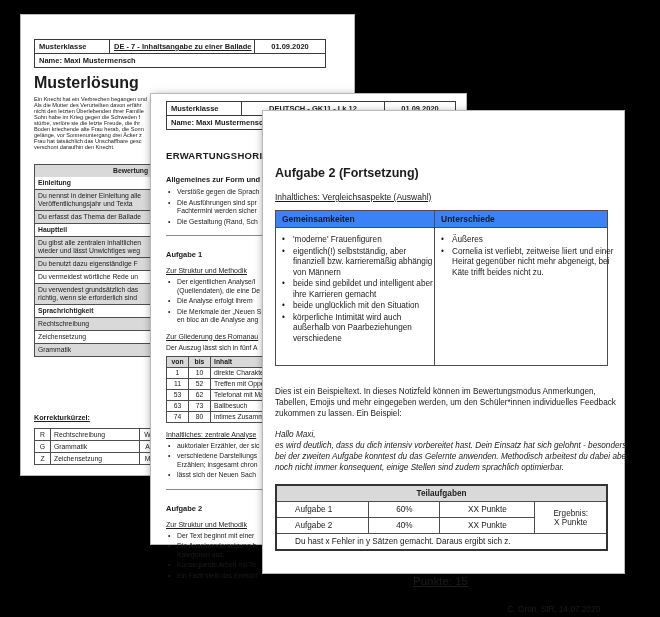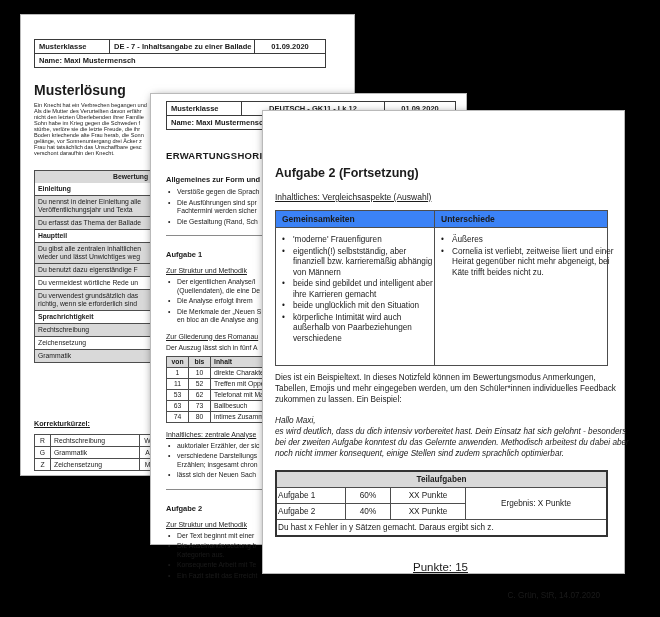--- a/index.html
+++ b/index.html
@@ -10,25 +10,25 @@
   .page.back{left:20px;top:14px;width:335px;height:462px;padding:24px 13px 0 13px;z-index:1;}
   .page.mid{left:150px;top:93px;width:317px;height:452px;padding:7px 15px 0 15px;z-index:2;}
   .page.front{left:262px;top:110px;width:363px;height:464px;padding:55px 18px 0 12px;z-index:3;}
 
   
   table.hdr{border-collapse:collapse;table-layout:fixed;}
   table.hdr td{border:1px solid #3a3a3a;font-size:7.5px;font-weight:bold;padding:2px 4px;
     white-space:nowrap;overflow:hidden;height:9px;}
   .back .hdr{width:292px;}
   .mid  .hdr{width:290px;}
-  td.hc{text-align:center;}
+  td.hc{text-align:center;text-decoration:underline;}
   td.hl{width:66px;}
   td.hd{width:62px;text-align:center;}
 
-  h2.doc-title{font-size:14px;margin:14px 0 4px 0;}
+  h2.doc-title{font-size:16px;margin:6px 0 4px 0;}
   .tiny p, .tl{white-space:nowrap;}
   #back-paragraph{margin-top:2px;}
   #back-paragraph .tl{font-size:5.6px;line-height:6px;color:#222;}
 
   
   .bew{width:292px;border:1px solid #4d4d4d;margin-top:14px;}
   .bew-row{border-top:1px solid #4d4d4d;padding:2px 3px;font-size:6.8px;line-height:8px;overflow:hidden;}
   .bew-row:first-child{border-top:none;}
   .bew-head{background:#d9d9d9;font-weight:bold;padding-left:78px;}
   .bew-row.section{font-weight:bold;}
@@ -59,24 +59,24 @@
   
   .front h1{font-size:12.5px;margin:0 0 0 0;white-space:nowrap;}
   .front .ulab{font-size:8.5px;text-decoration:underline;margin-top:12px;white-space:nowrap;}
   table.cmp{border-collapse:collapse;width:333px;margin-top:8px;table-layout:fixed;}
   table.cmp th,table.cmp td{border:1px solid #4d4d4d;vertical-align:top;}
   table.cmp th{background:#3b82f6;font-size:8.5px;font-weight:bold;text-align:left;padding:3px 6px;}
   table.cmp td{padding:4px 6px 20px 6px;}
   .cw1{width:146px;}
   table.cmp ul.bl{font-size:8.2px;line-height:10.5px;margin-left:0;}
   table.cmp ul.bl li{padding-left:11px;margin-bottom:1px;}
-  .note{margin-top:6px;font-size:8.2px;line-height:11px;}
+  .note{margin-top:20px;font-size:8.2px;line-height:11px;}
   .feedback{margin-top:10px;font-size:8.2px;line-height:11px;font-style:italic;}
   table.tasks{border-collapse:collapse;width:333px;margin-top:11px;border:2px solid #333;}
-  table.tasks td{border:1px solid #4d4d4d;font-size:8.2px;padding:3px 1px;}
+  table.tasks td{border:1px solid #4d4d4d;font-size:8.2px;padding:3px 18px;}
   td.tt{background:#d9d9d9;text-align:center;font-weight:bold;}
   td.pc,td.pt,td.res{text-align:center;}
   td.lab{width:66px;}
   td.pc{width:42px;}
   td.pt{width:72px;}
   td.ft{font-size:8.2px;margin-left:21px;}
   .punkte{margin-top:24px;text-align:center;font-size:11.5px;font-weight:normal;}
   .punkte span{text-decoration:underline;}
   .sig{margin-top:18px;text-align:right;font-size:8.2px;padding-right:6px;}
 </style>

